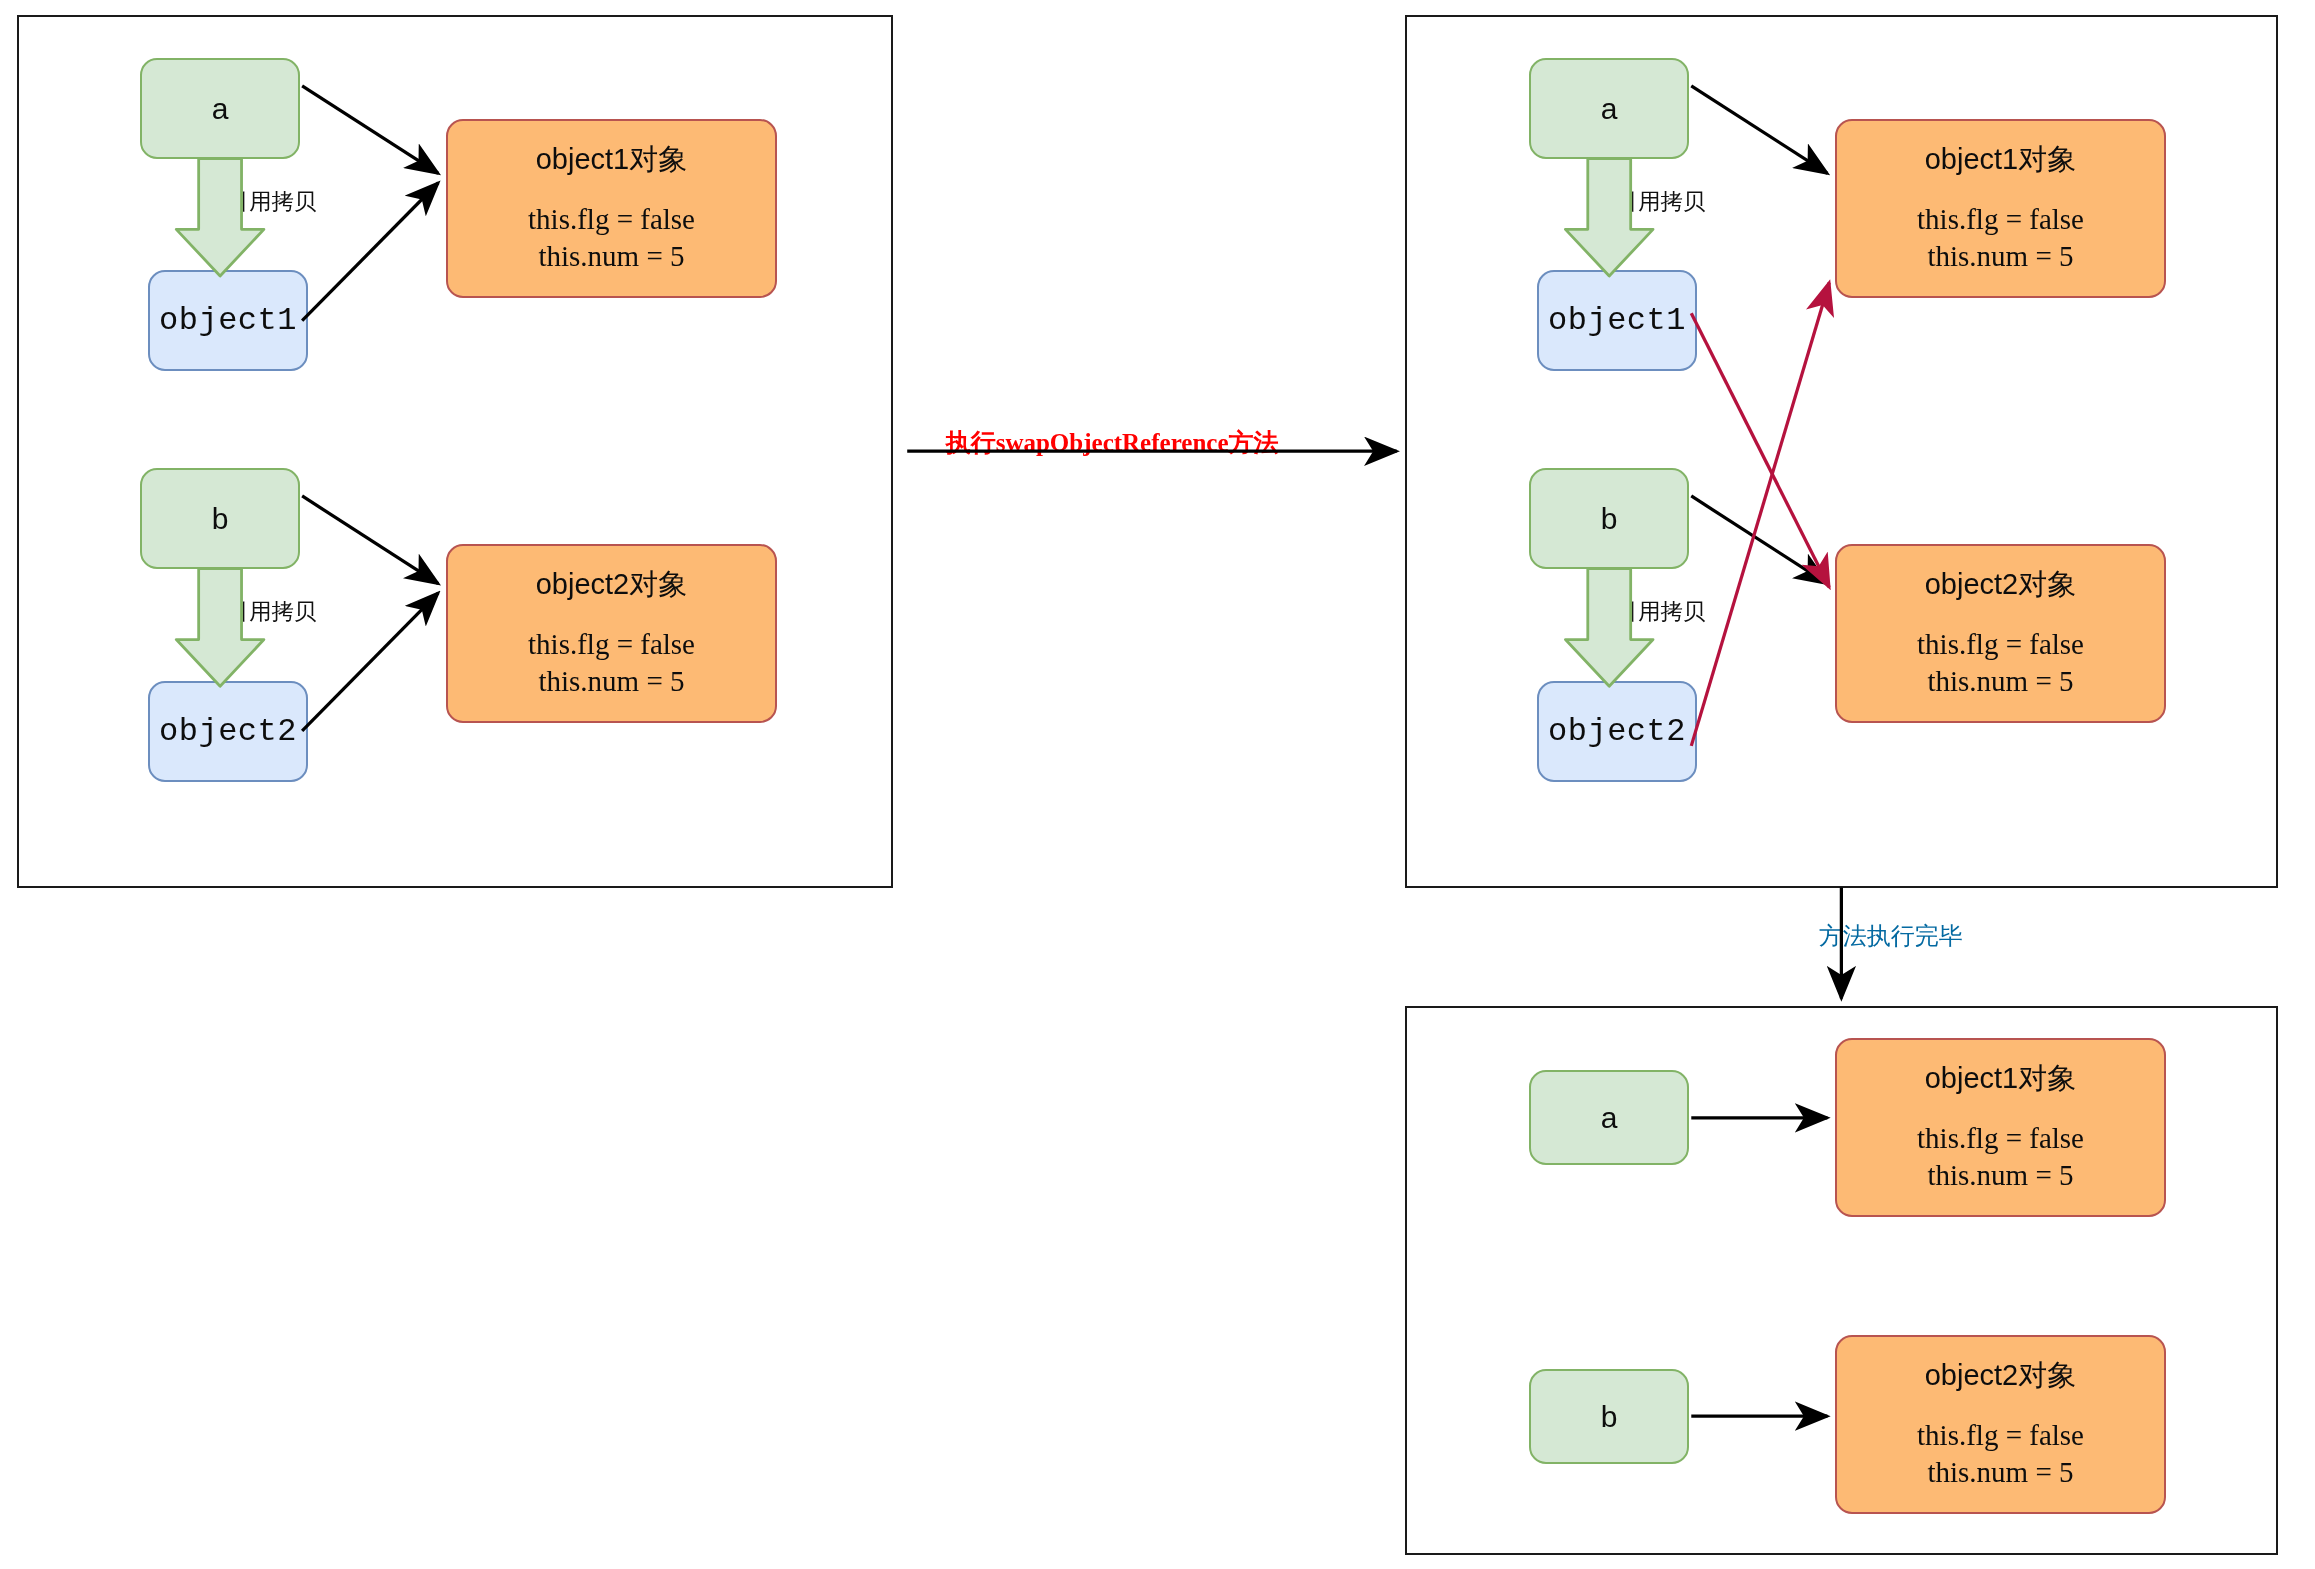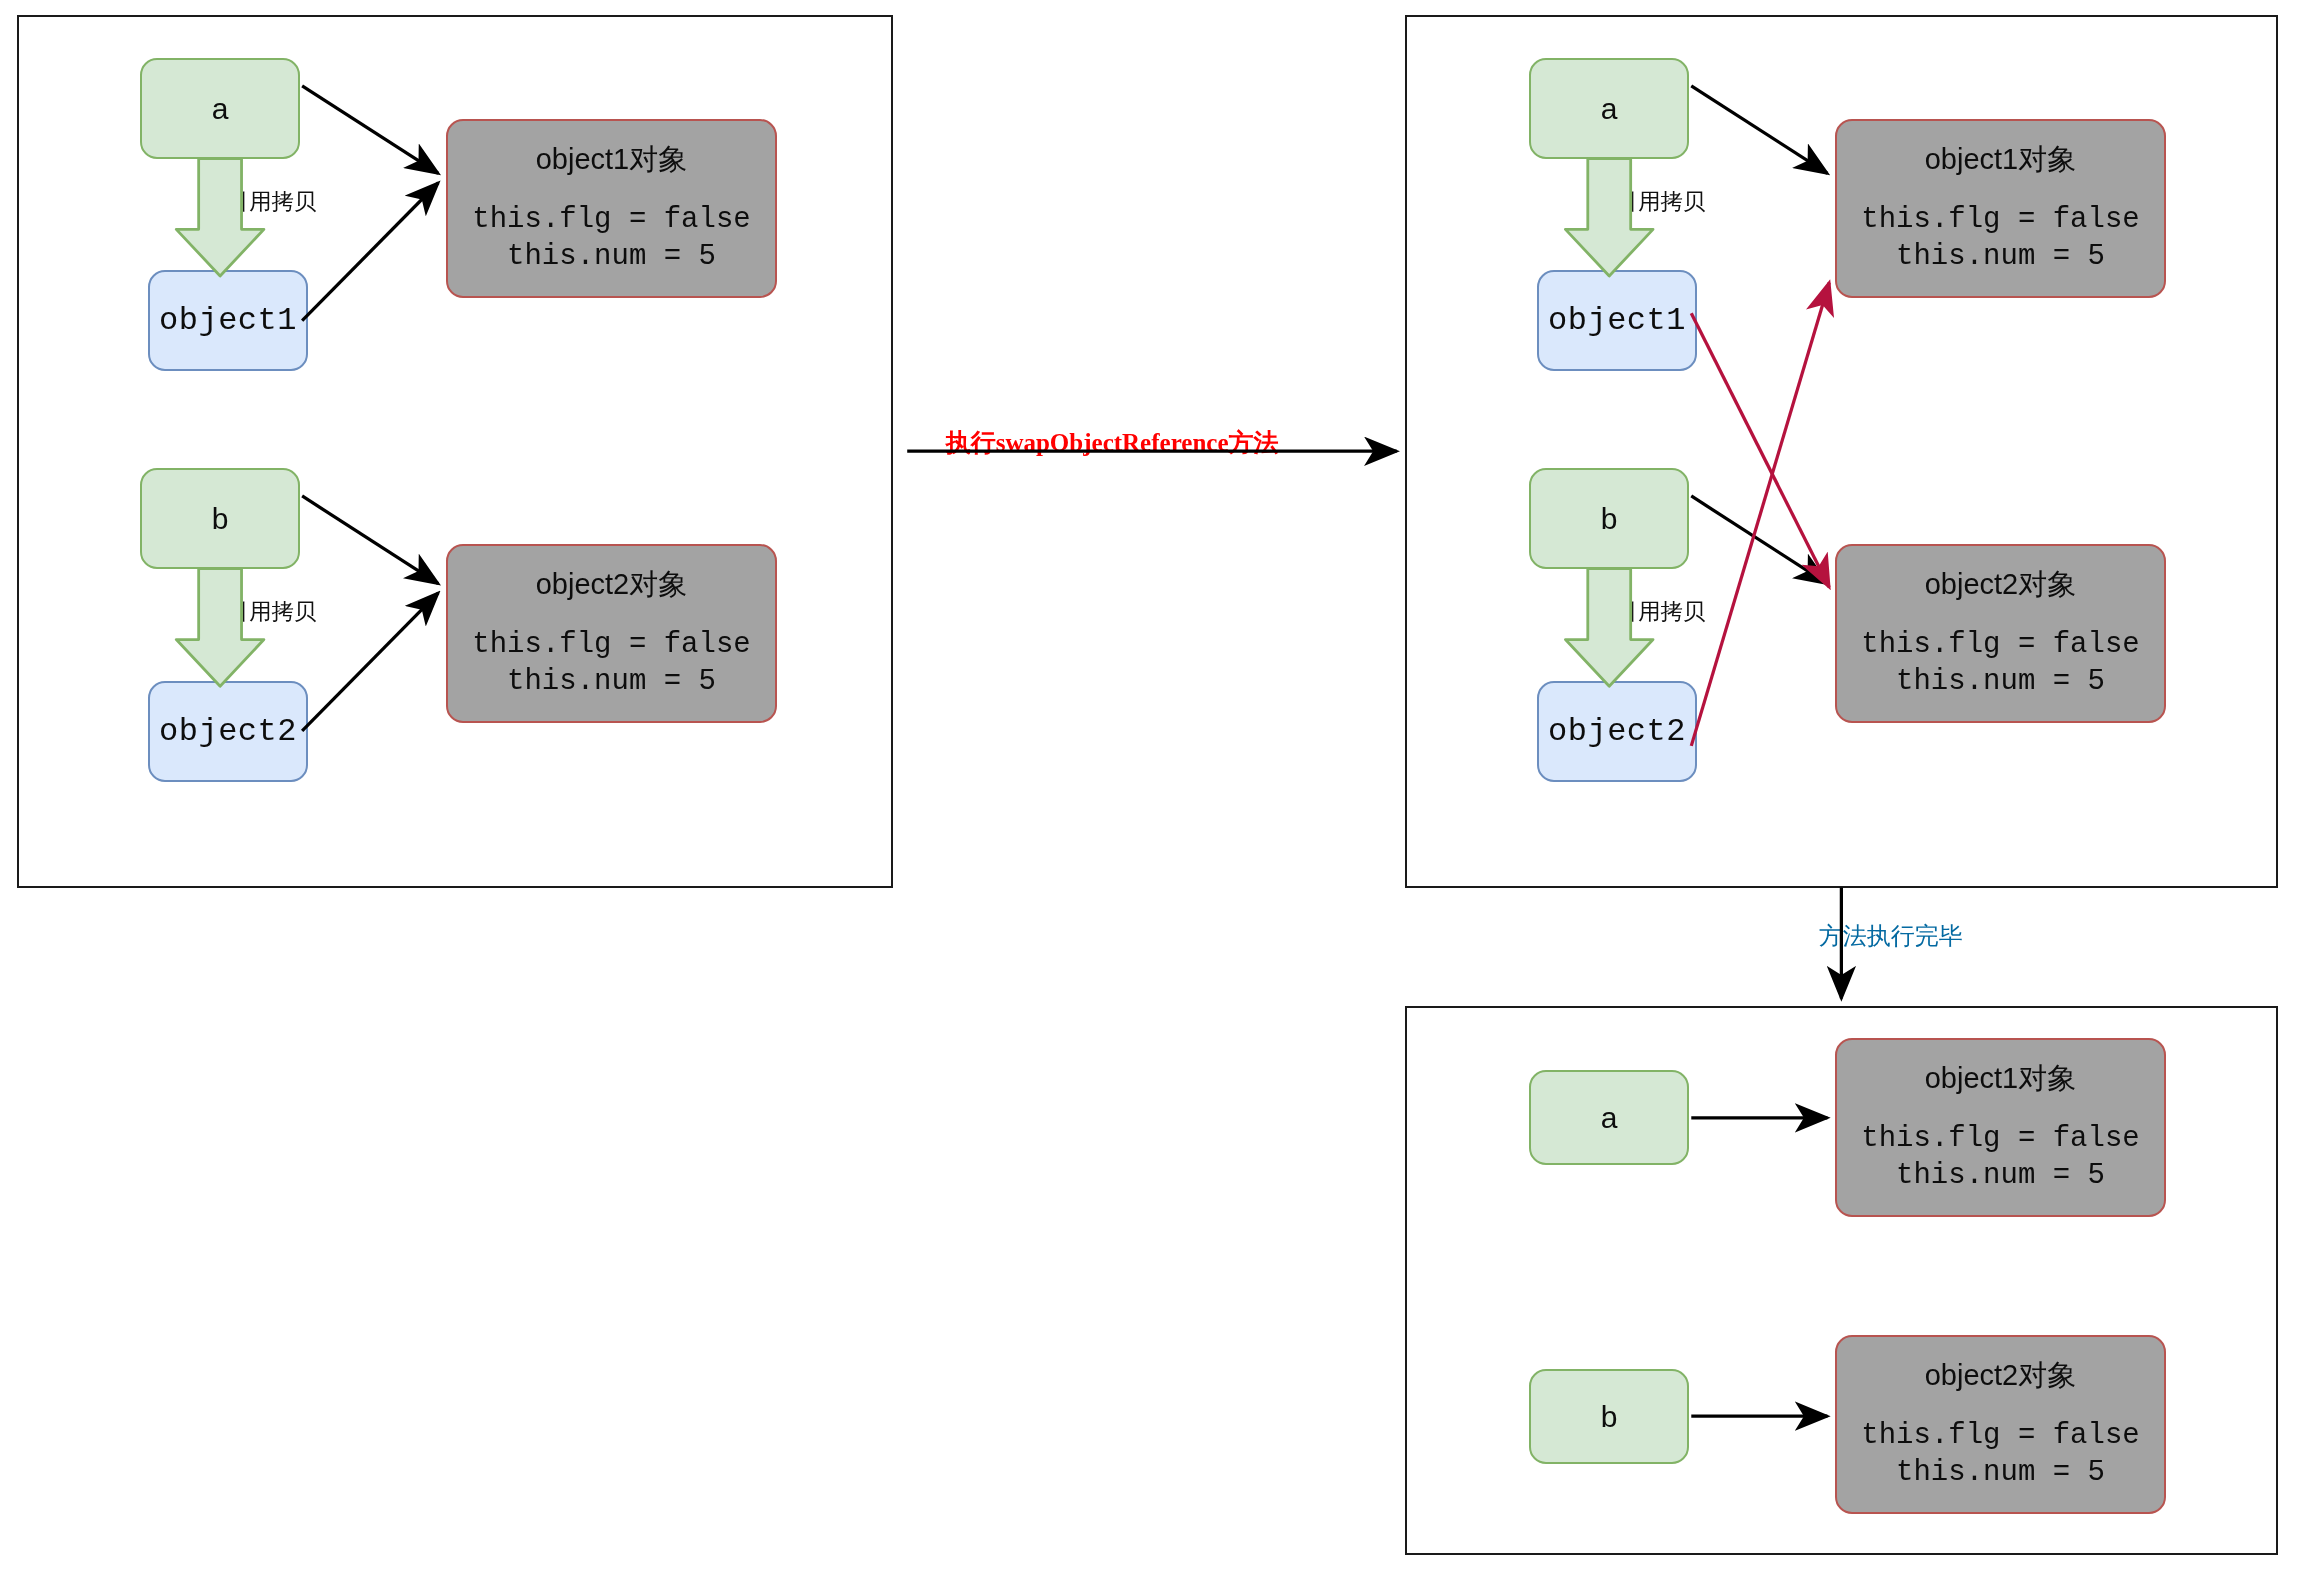--- a/index.html
+++ b/index.html
@@ -38,21 +38,21 @@
   .node-green {
     background: #d5e8d4;
     border-color: #82b366;
   }
   .node-blue {
     background: #dae8fc;
     border-color: #6c8ebf;
     margin-left: 8px;
   }
   .node-red {
-    background: #a3a3a3;
+    background: #fdba74;
     border-color: #b85450;
   }
   .mono-label {
     font-family: "Liberation Mono", "DejaVu Sans Mono", monospace;
     font-size: 32px;
     color: #0d0d0d;
     line-height: 1.1;
     letter-spacing: 0.5px;
   }
   .sans-label {
@@ -61,21 +61,21 @@
     color: #0d0d0d;
     line-height: 1.1;
   }
   .obj-title {
     font-family: "Liberation Sans", sans-serif;
     font-size: 29px;
     color: #0d0d0d;
     line-height: 1.15;
   }
   .obj-body {
-    font-family: Liberation Mono, monospace;
+    font-family: Liberation Serif, serif;
     font-size: 29px;
     color: #0d0d0d;
     line-height: 1.28;
     margin-top: 24px;
     white-space: pre-line;
   }
   .edge-label {
     position: absolute;
     font-family: "Liberation Sans", sans-serif;
     font-size: 22.4px;

